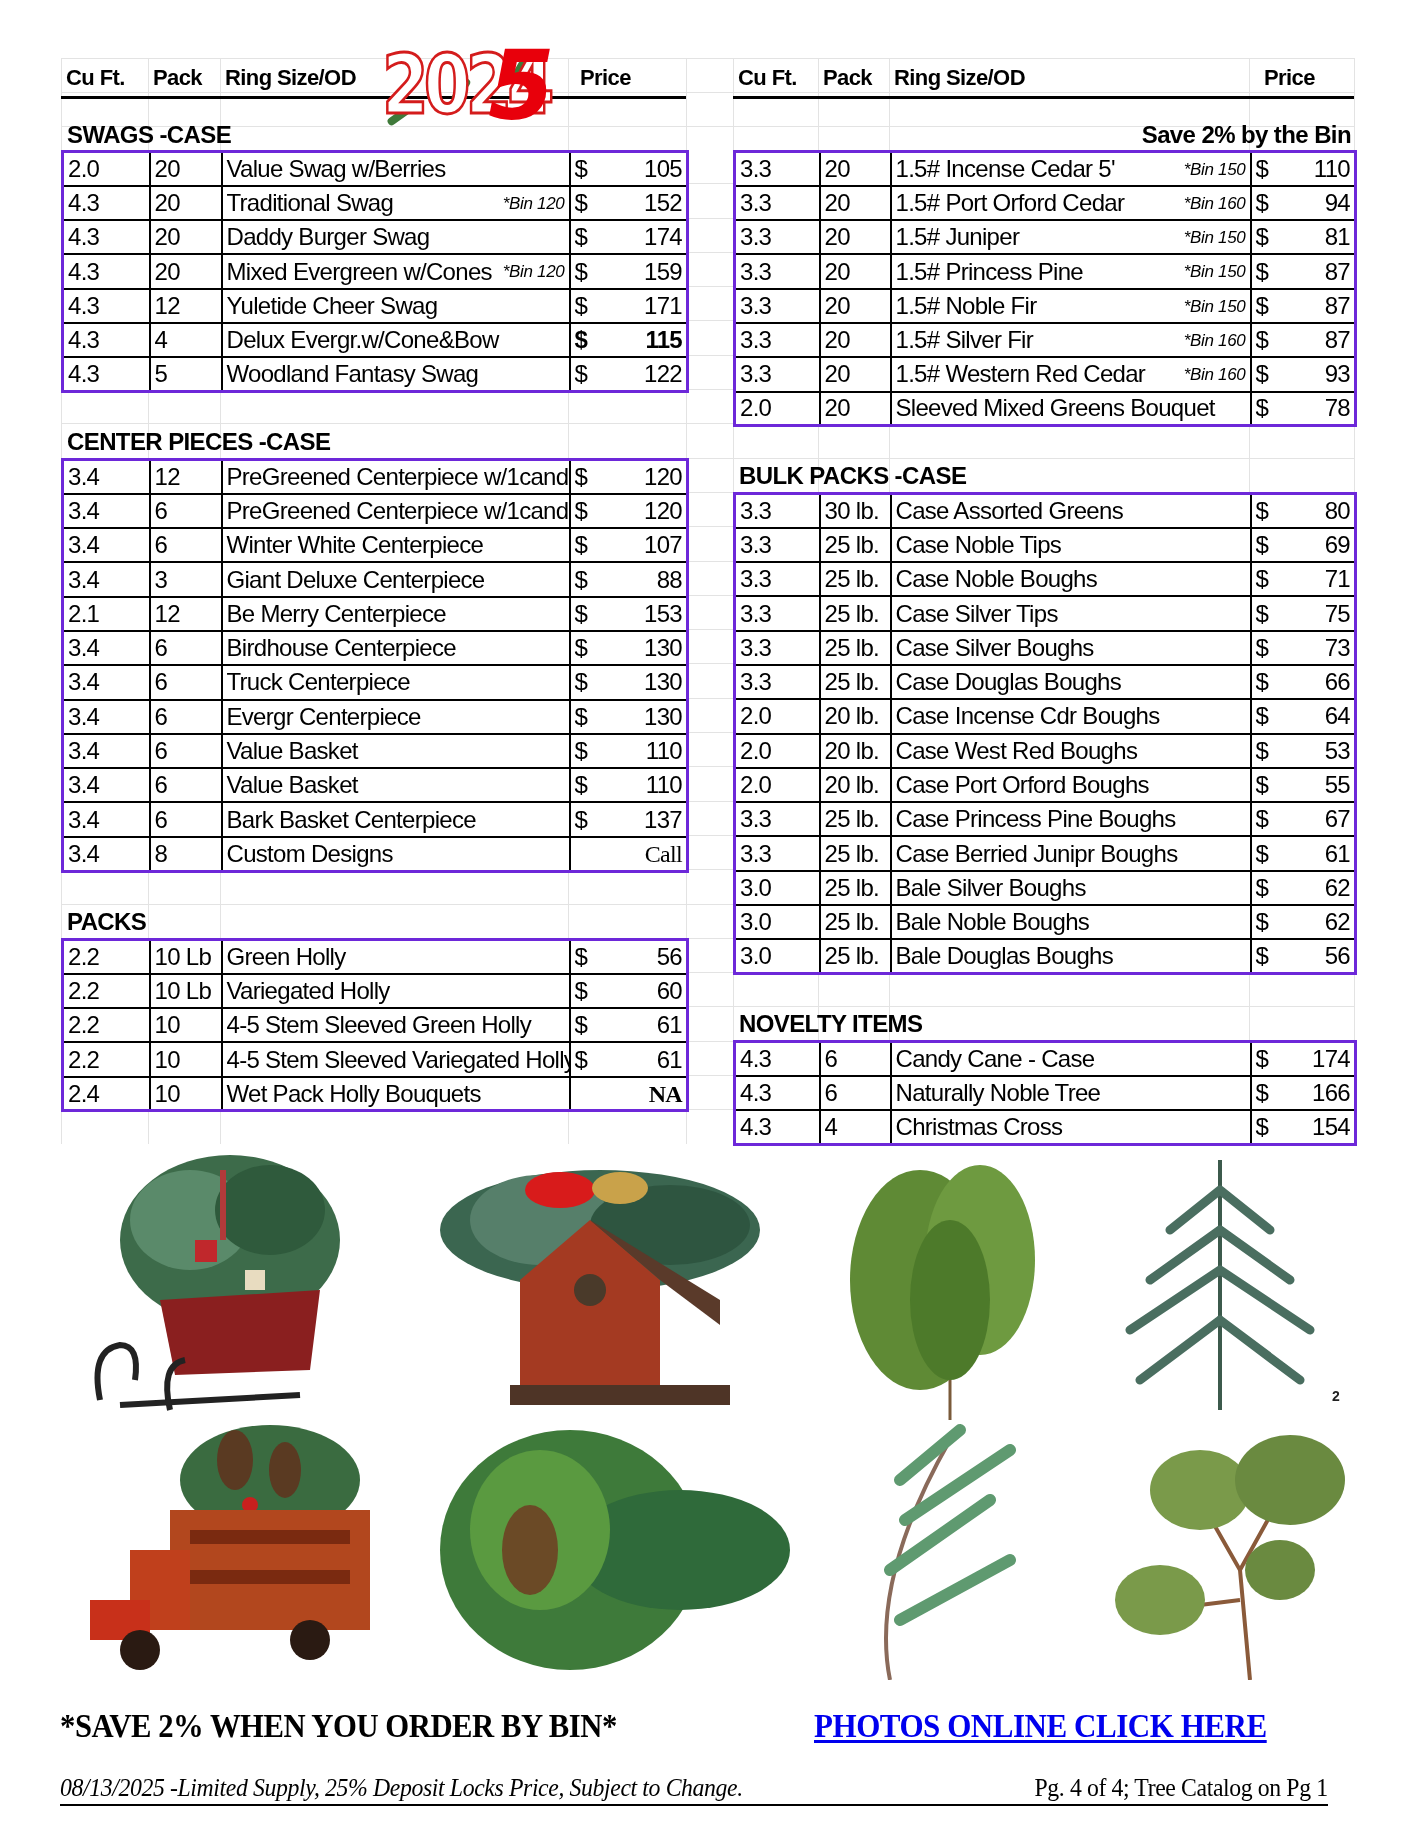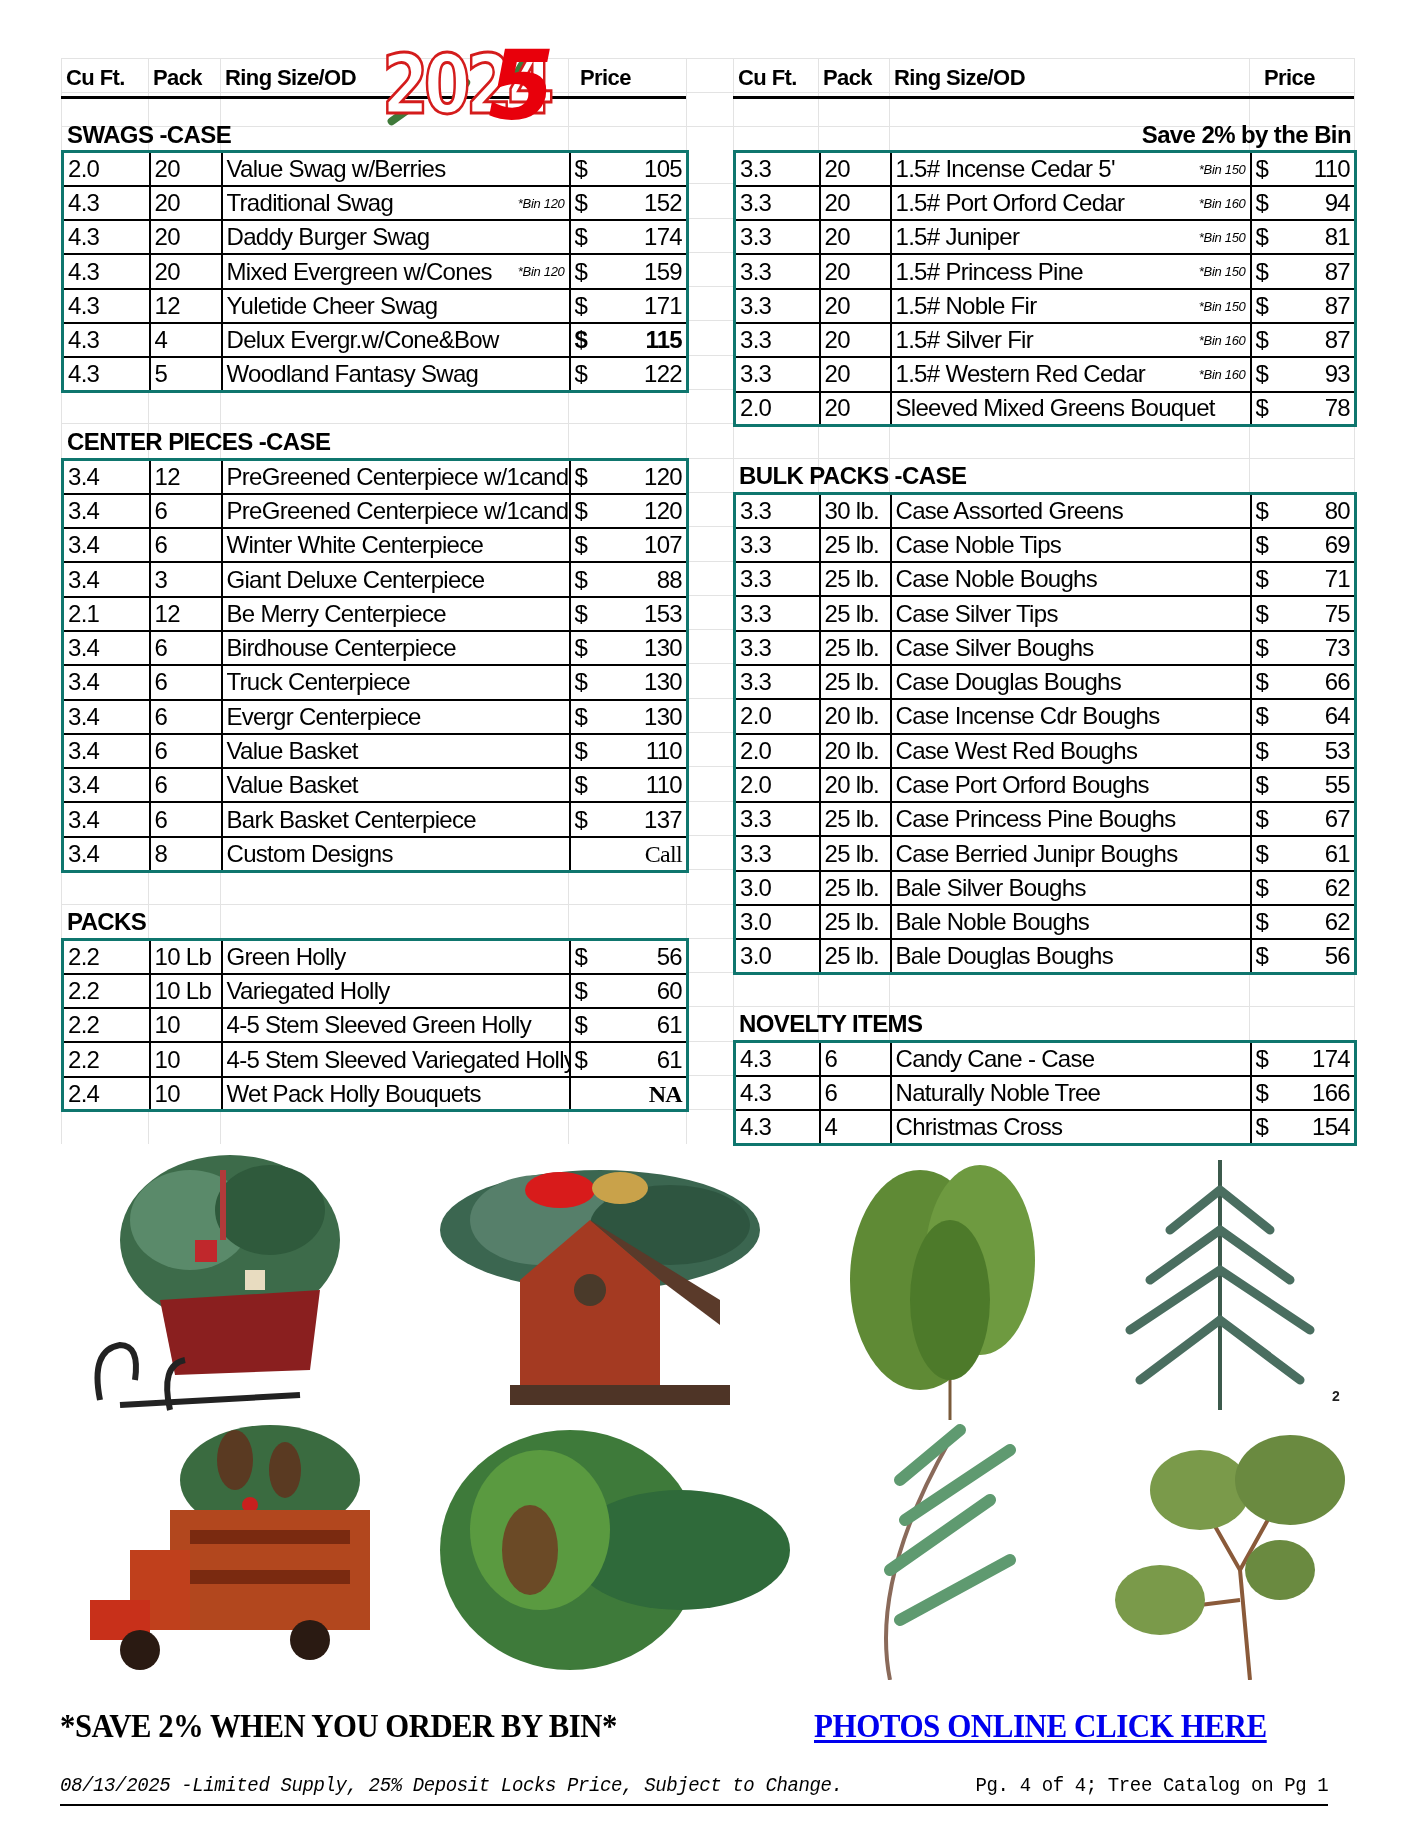--- a/index.html
+++ b/index.html
@@ -18,27 +18,27 @@
 
   .col-head { position: absolute; top: 58px; height: 39px; font-weight: bold; font-size: 22px;
     line-height: 39px; letter-spacing: -0.6px; transform-origin: left center; }
   .head-rule { position: absolute; top: 96px; height: 3px; background: #000; }
 
   .section-title { position: absolute; height: 34px; line-height: 36px; font-weight: bold;
     font-size: 24px; letter-spacing: -0.6px; padding-left: 6px; white-space: nowrap; }
   .section-note { position: absolute; height: 34px; line-height: 36px; font-weight: bold;
     font-size: 24px; letter-spacing: -0.6px; text-align: right; white-space: nowrap; }
 
-  table.ptable { position: absolute; border-collapse: collapse; border: 3px solid #0f766e;
+  table.ptable { position: absolute; border-collapse: collapse; border: 3px solid #6d28d9;
     table-layout: fixed; background: #fff; }
   table.ptable td { border: 2px solid #000; height: 34.3px; padding: 0 4px; font-size: 24px;
     letter-spacing: -0.7px; white-space: nowrap; overflow: hidden; vertical-align: middle;
     line-height: 30px; }
   td.desc { position: relative; }
-  .bin { position: absolute; right: 4px; top: 0; line-height: 34px; font-size: 13px;
+  .bin { position: absolute; right: 4px; top: 0; line-height: 34px; font-size: 17px;
     font-style: italic; letter-spacing: -0.3px; }
   td.price { padding: 0 10px; }
   .dollar { float: left; }
   .amt { float: right; }
   .bold { font-weight: bold; }
   .right-only { text-align: right; font-family: Liberation Serif, serif; }
 
   
   .logo { position: absolute; left: 378px; top: 50px; width: 210px; height: 95px; }
   .logo .yr { position: absolute; left: 4px; top: -6px; font-family: "DejaVu Sans", sans-serif;
@@ -56,21 +56,21 @@
 
   
   .save-banner { position: absolute; left: 60px; top: 1708px; font-family: "Liberation Serif", serif;
     font-weight: bold; font-size: 33px; letter-spacing: -0.5px; transform: scaleX(0.93);
     transform-origin: left top; white-space: nowrap; }
   .photos-link { position: absolute; left: 814px; top: 1708px; font-family: "Liberation Serif", serif;
     font-weight: bold; font-size: 33px; color: #0000ee; text-decoration: underline;
     text-decoration-thickness: 3px; text-underline-offset: 3px; letter-spacing: -0.5px;
     transform: scaleX(0.94); transform-origin: left top; white-space: nowrap; cursor: pointer; }
   .footer-line { position: absolute; left: 60px; top: 1770px; width: 1268px; height: 36px;
-    border-bottom: 2px solid #000; font-family: Liberation Mono, monospace; font-size: 20px;
+    border-bottom: 2px solid #000; font-family: Liberation Serif, serif; font-size: 25px;
     white-space: nowrap; }
   .footer-left { position: absolute; left: 0; top: 4px; font-style: italic; letter-spacing: -0.4px;
     transform: scaleX(0.95); transform-origin: left top; }
   .footer-right { position: absolute; right: 0; top: 4px; letter-spacing: -0.4px;
     transform: scaleX(0.95); transform-origin: right top; }
 </style>
 </head>
 <body>
 
 <div class="sheet">

